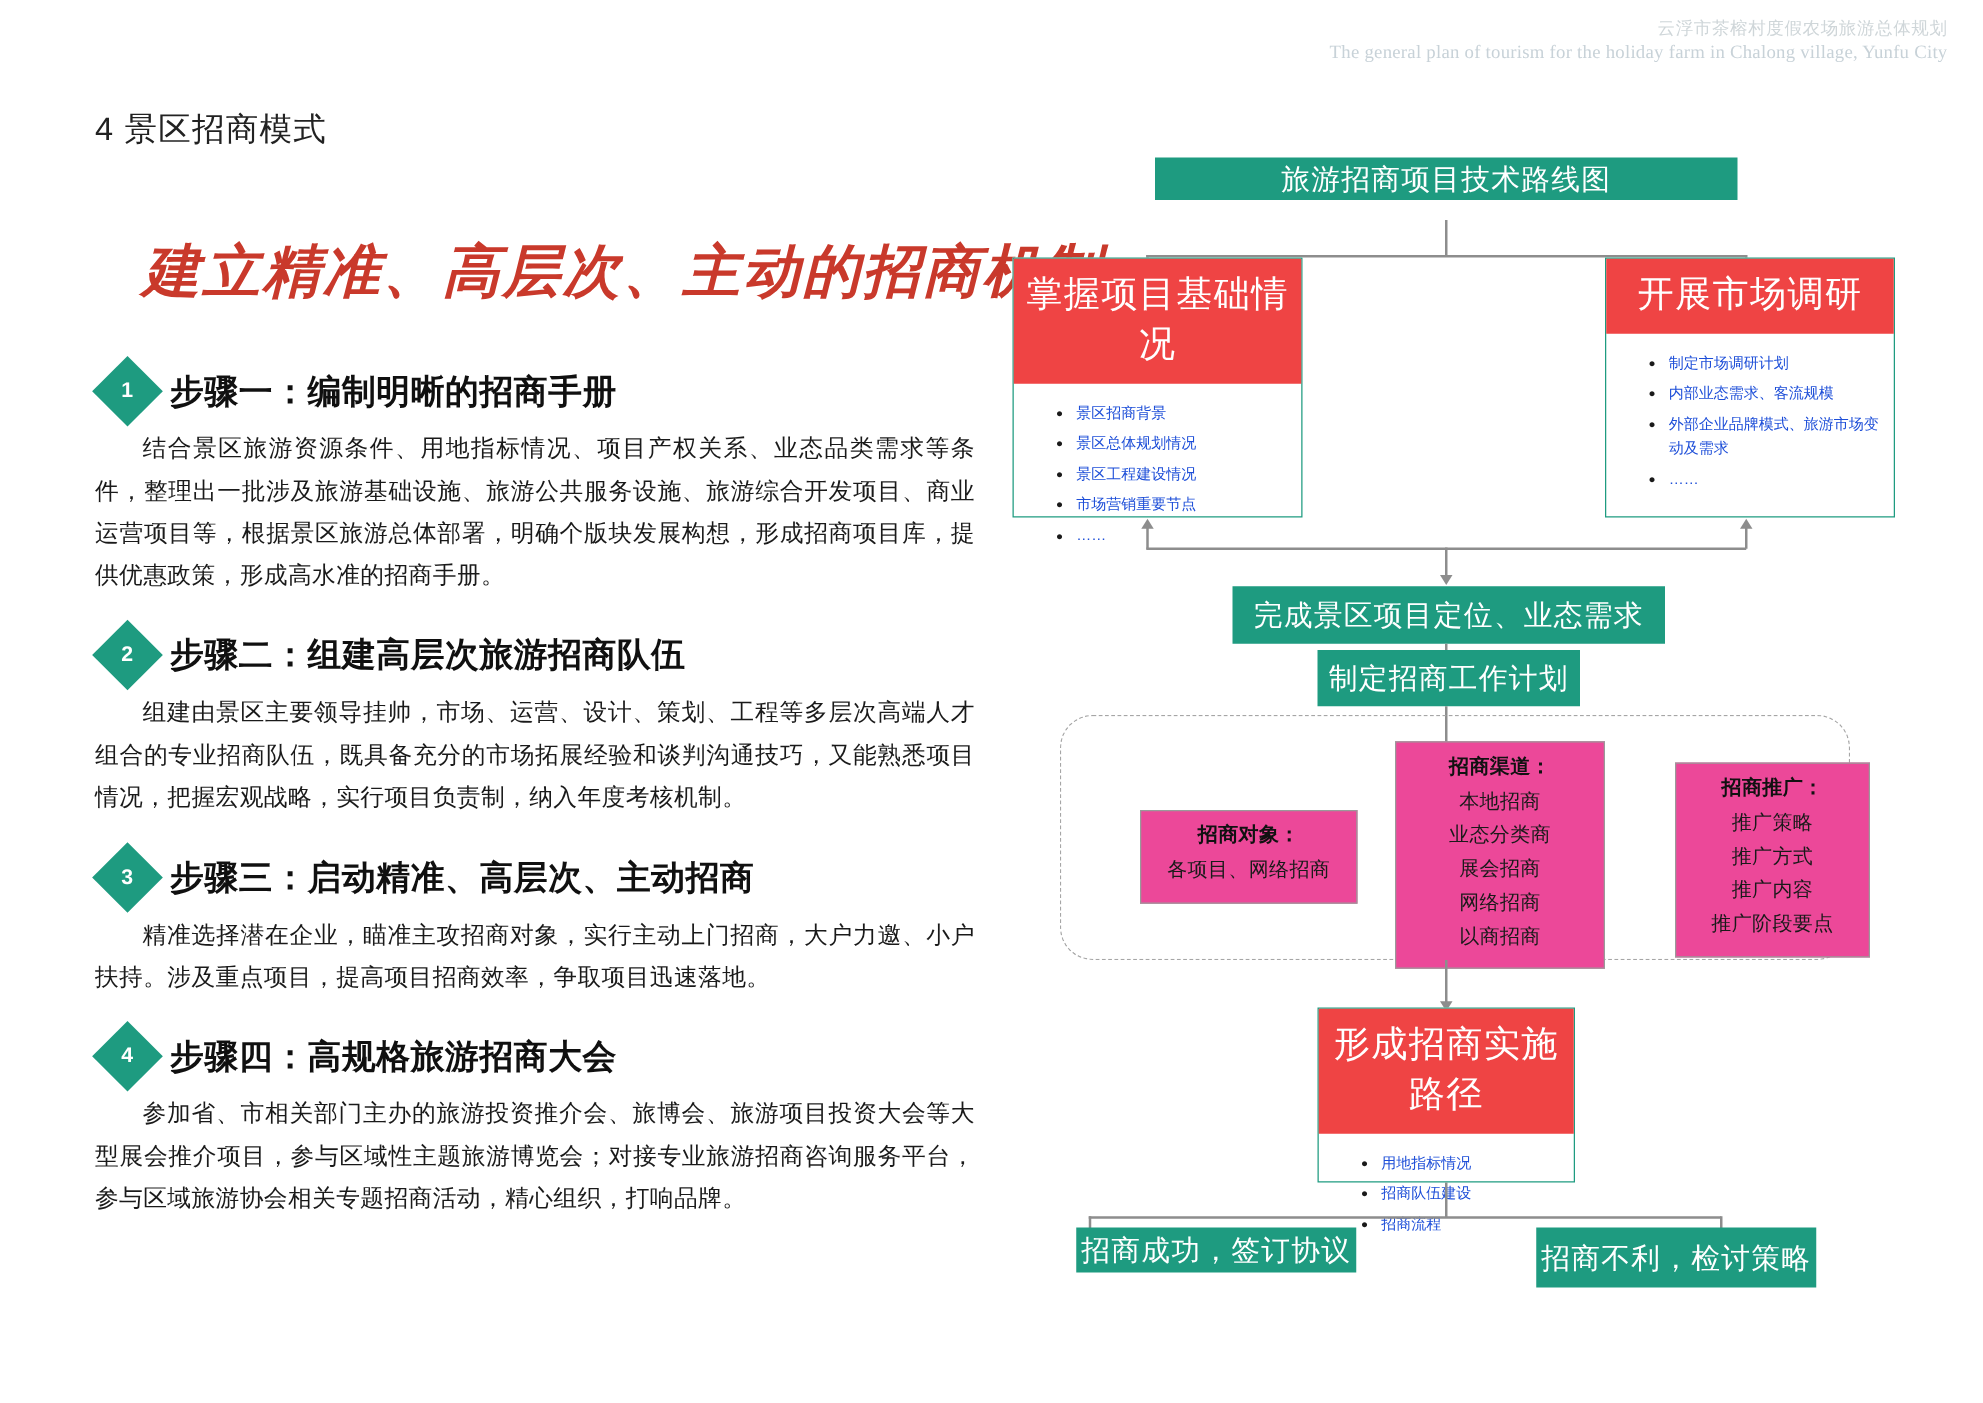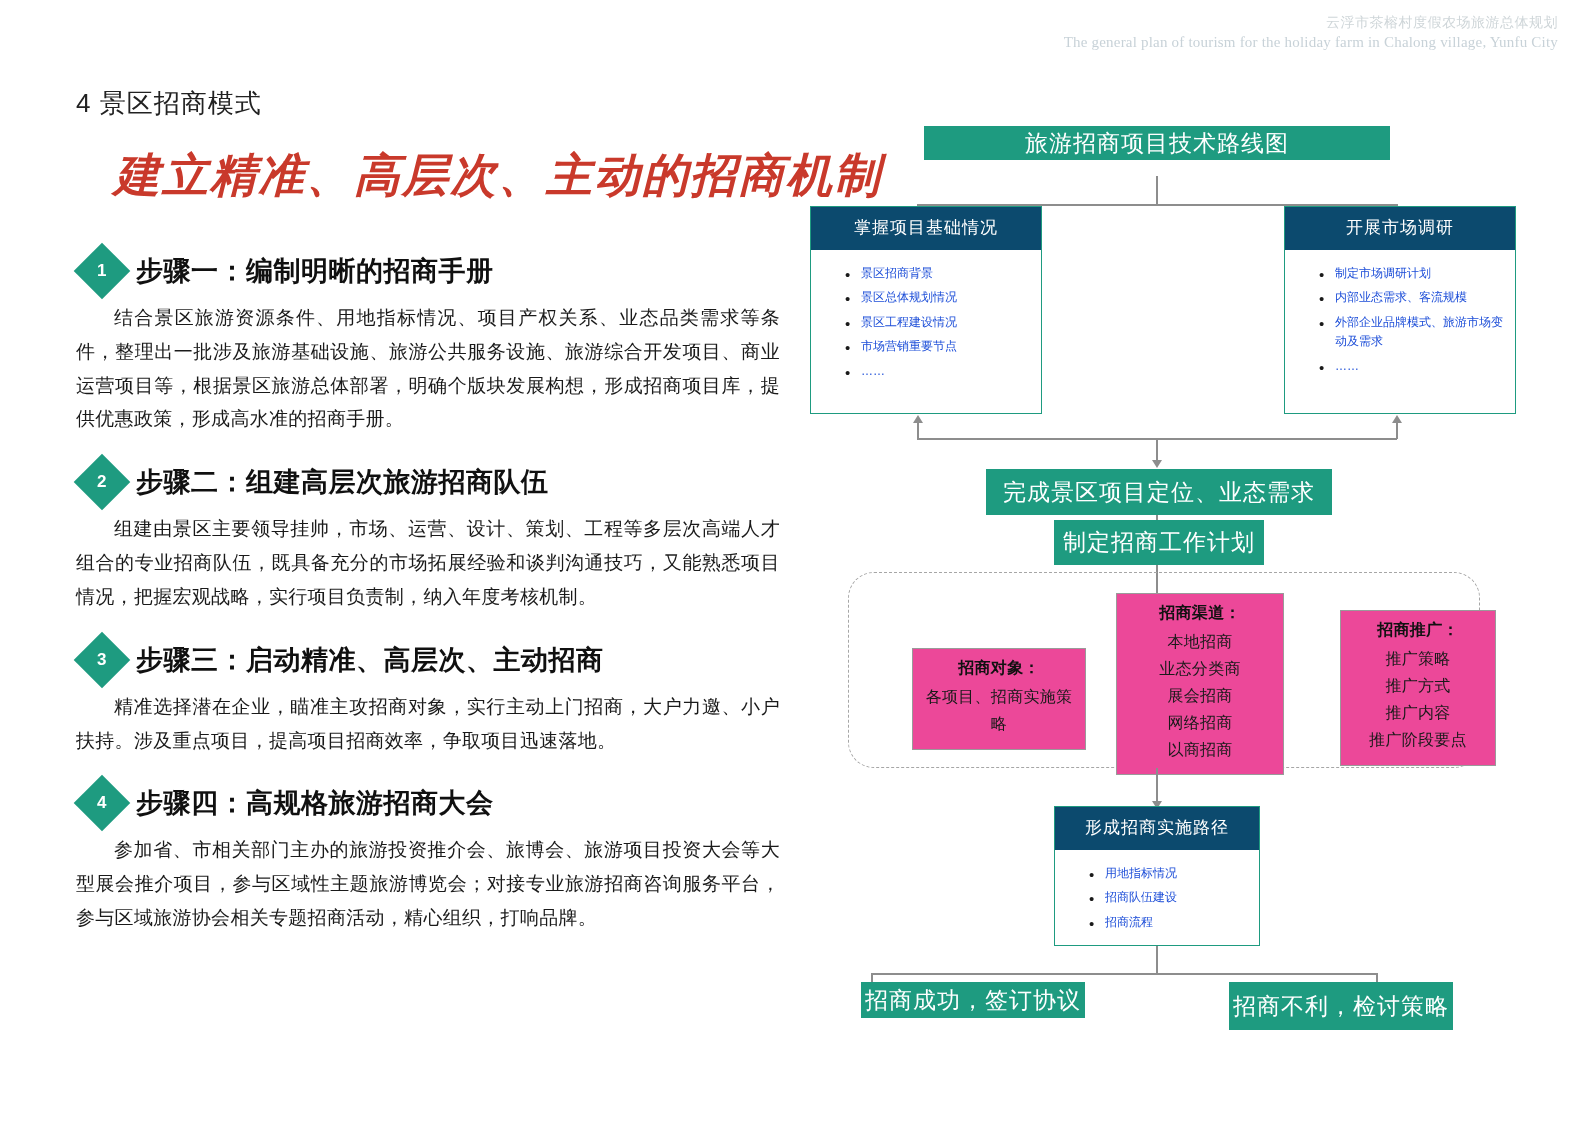--- a/index.html
+++ b/index.html
@@ -37,21 +37,21 @@
   #left-col {
     position: absolute;
     left: 76px;
     top: 86px;
     width: 710px;
   }
   #section-number-title {
     font-size: 26px;
     color: #222;
     letter-spacing: 1px;
-    margin-bottom: 24px;
+    margin-bottom: 66px;
   }
   #headline {
     font-size: 46px;
     font-weight: bold;
     font-style: italic;
     color: #c9392b;
     letter-spacing: 2px;
     margin: 0 0 44px 38px;
     white-space: nowrap;
   }
@@ -113,23 +113,23 @@
     justify-content: center;
     font-size: 23px;
     letter-spacing: 1px;
   }
   .panel {
     position: absolute;
     border: 1px solid #1e9b80;
     background: #ffffff;
   }
   .panel .panel-head {
-    background: #0c4a6e;
+    background: #ef4444;
     color: #ffffff;
-    font-size: 17px;
+    font-size: 29px;
     text-align: center;
     padding: 9px 0 11px;
     letter-spacing: 1px;
   }
   .panel ul {
     margin: 0;
     padding: 14px 10px 10px 34px;
     list-style: none;
   }
   .panel li {
@@ -297,21 +297,21 @@
   <div class="arrow-down" style="left:346px; top:413px;"></div>
 
   <div class="gbox" style="left:248px; top:400px; width:210px; height:45px;">制定招商工作计划</div>
 
   <div class="ln vln" style="left:350px; top:445px; height:30px;"></div>
 
   <div id="dashed-group" style="left:42px; top:452px; width:632px; height:196px;"></div>
 
   <div class="wbox" style="left:68px; top:528px; width:174px;">
     <div class="wtitle">招商对象：</div>
-    <div class="witem">各项目、招商实施策略</div>
+    <div class="witem">各项目、网络招商</div>
   </div>
 
   <div class="wbox" style="left:272px; top:473px; width:168px;">
     <div class="wtitle">招商渠道：</div>
     <div class="witem">本地招商</div>
     <div class="witem">业态分类商</div>
     <div class="witem">展会招商</div>
     <div class="witem">网络招商</div>
     <div class="witem">以商招商</div>
   </div>

